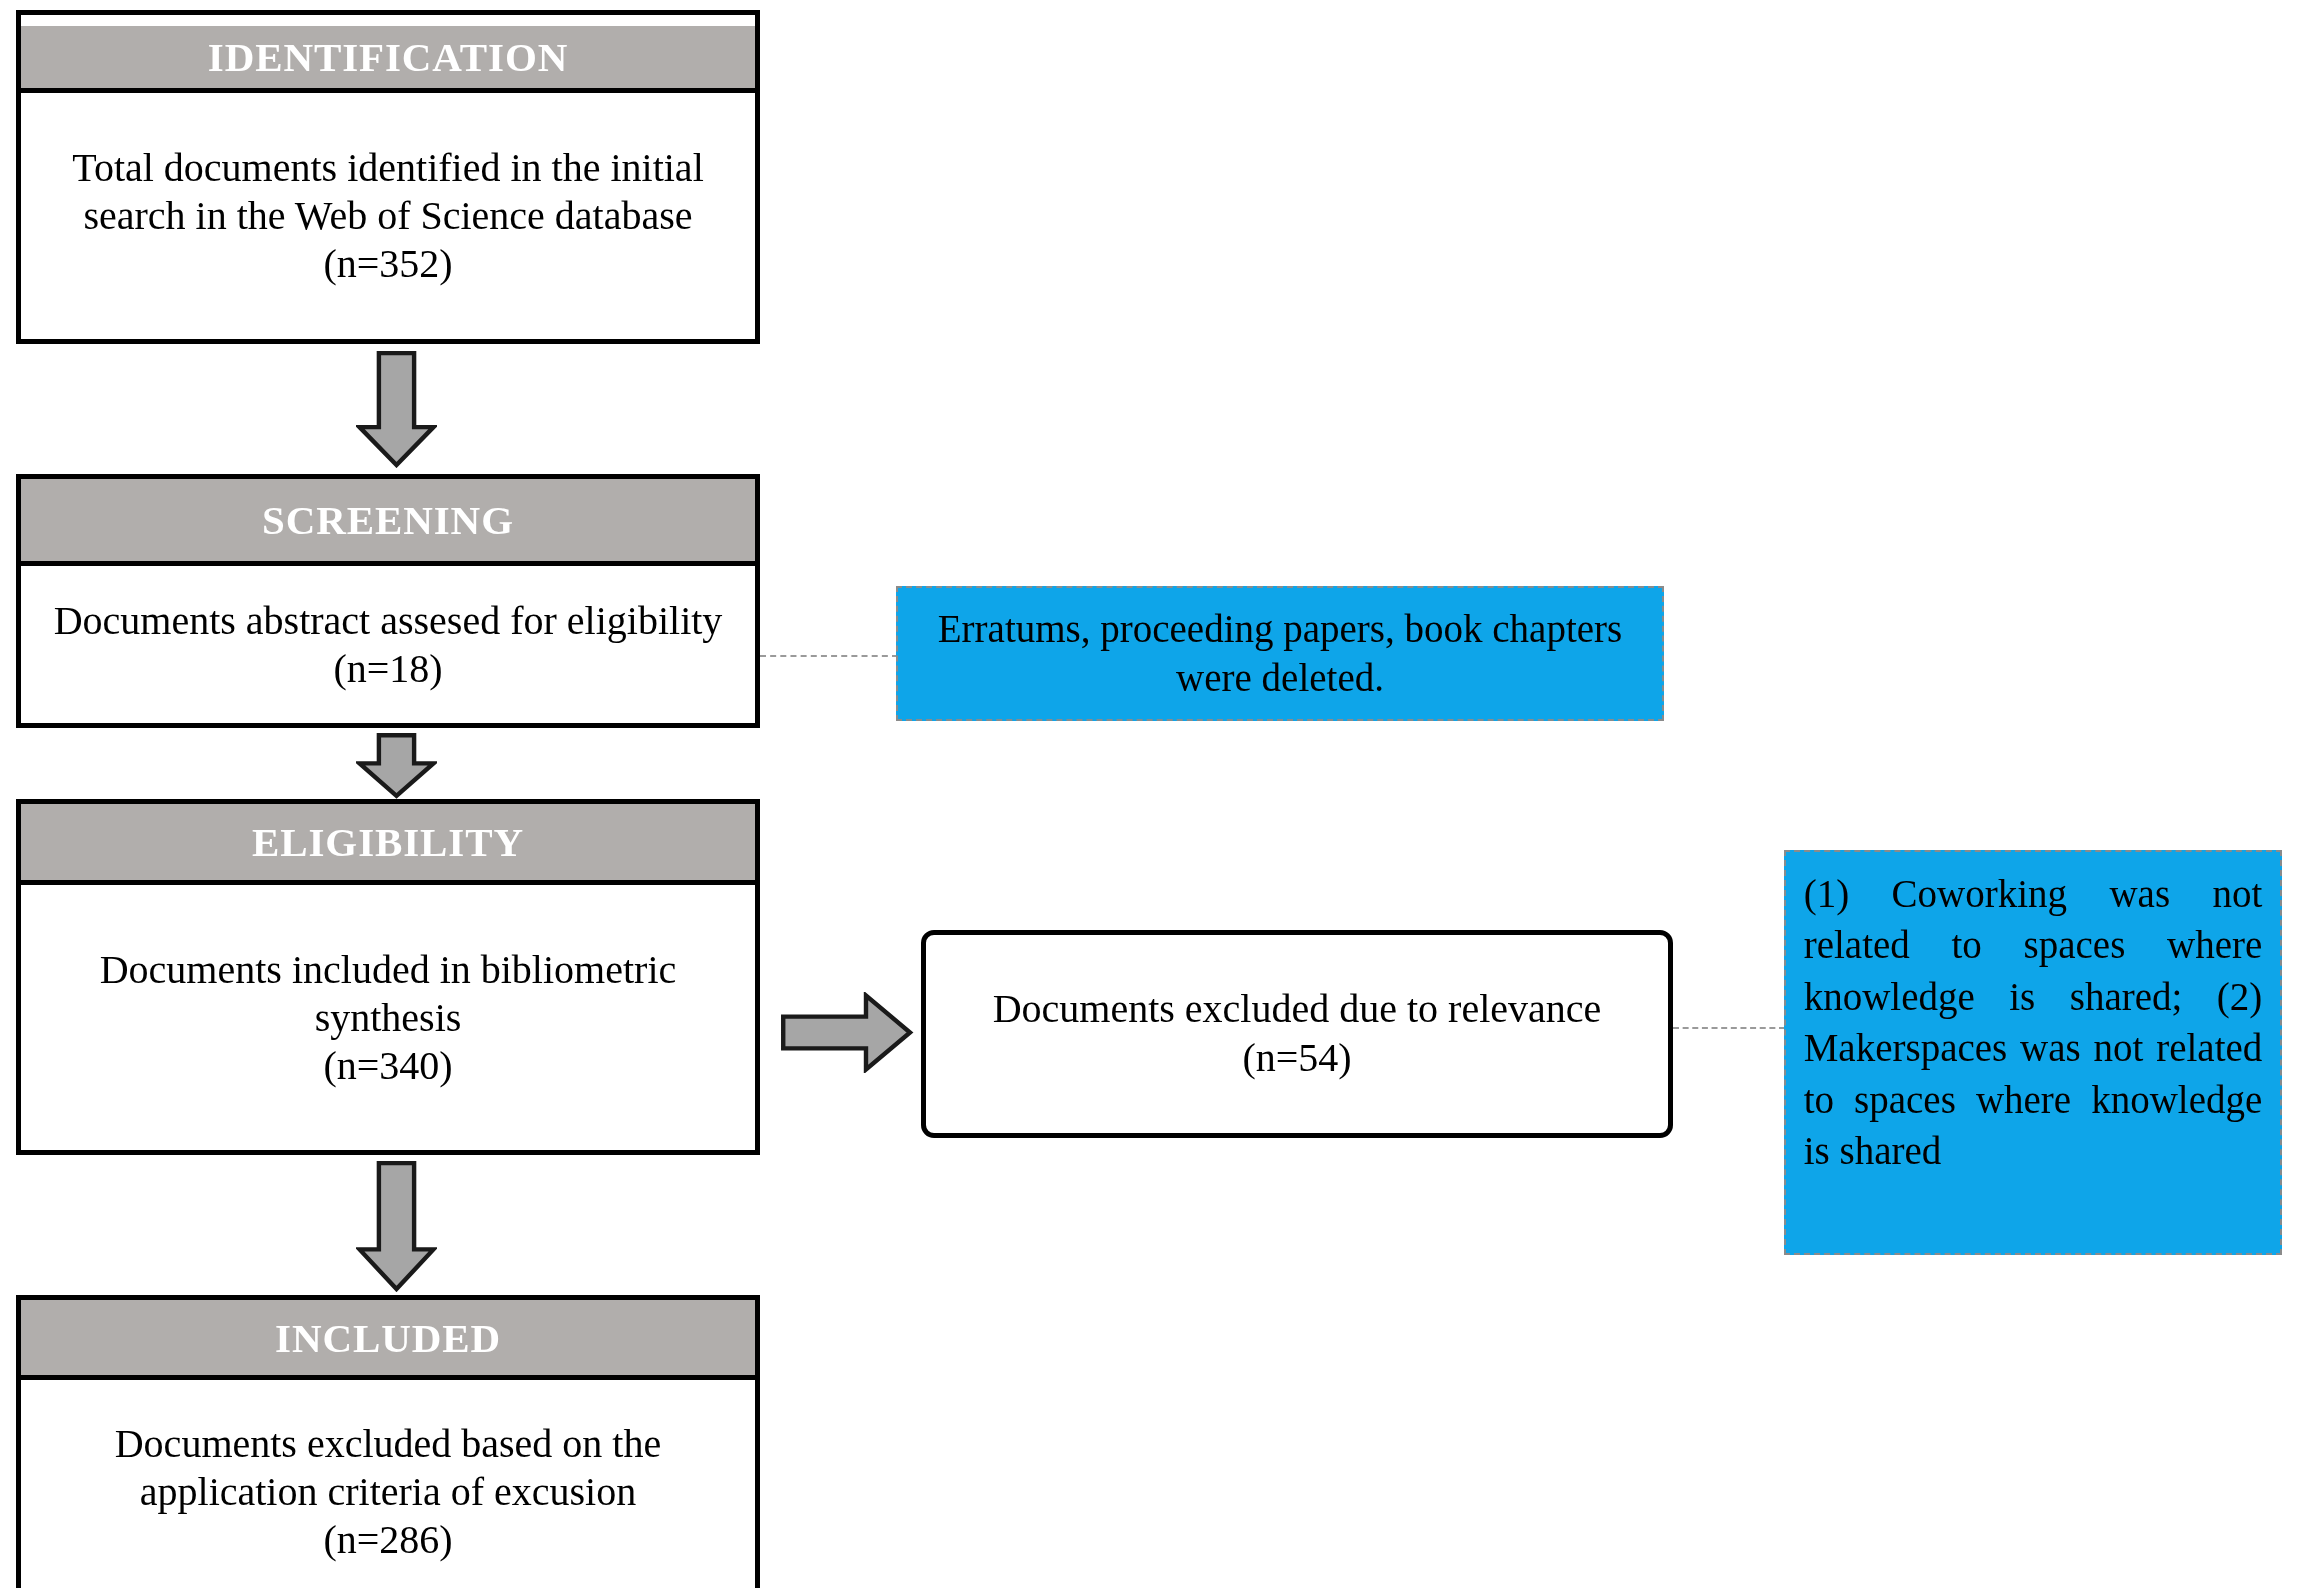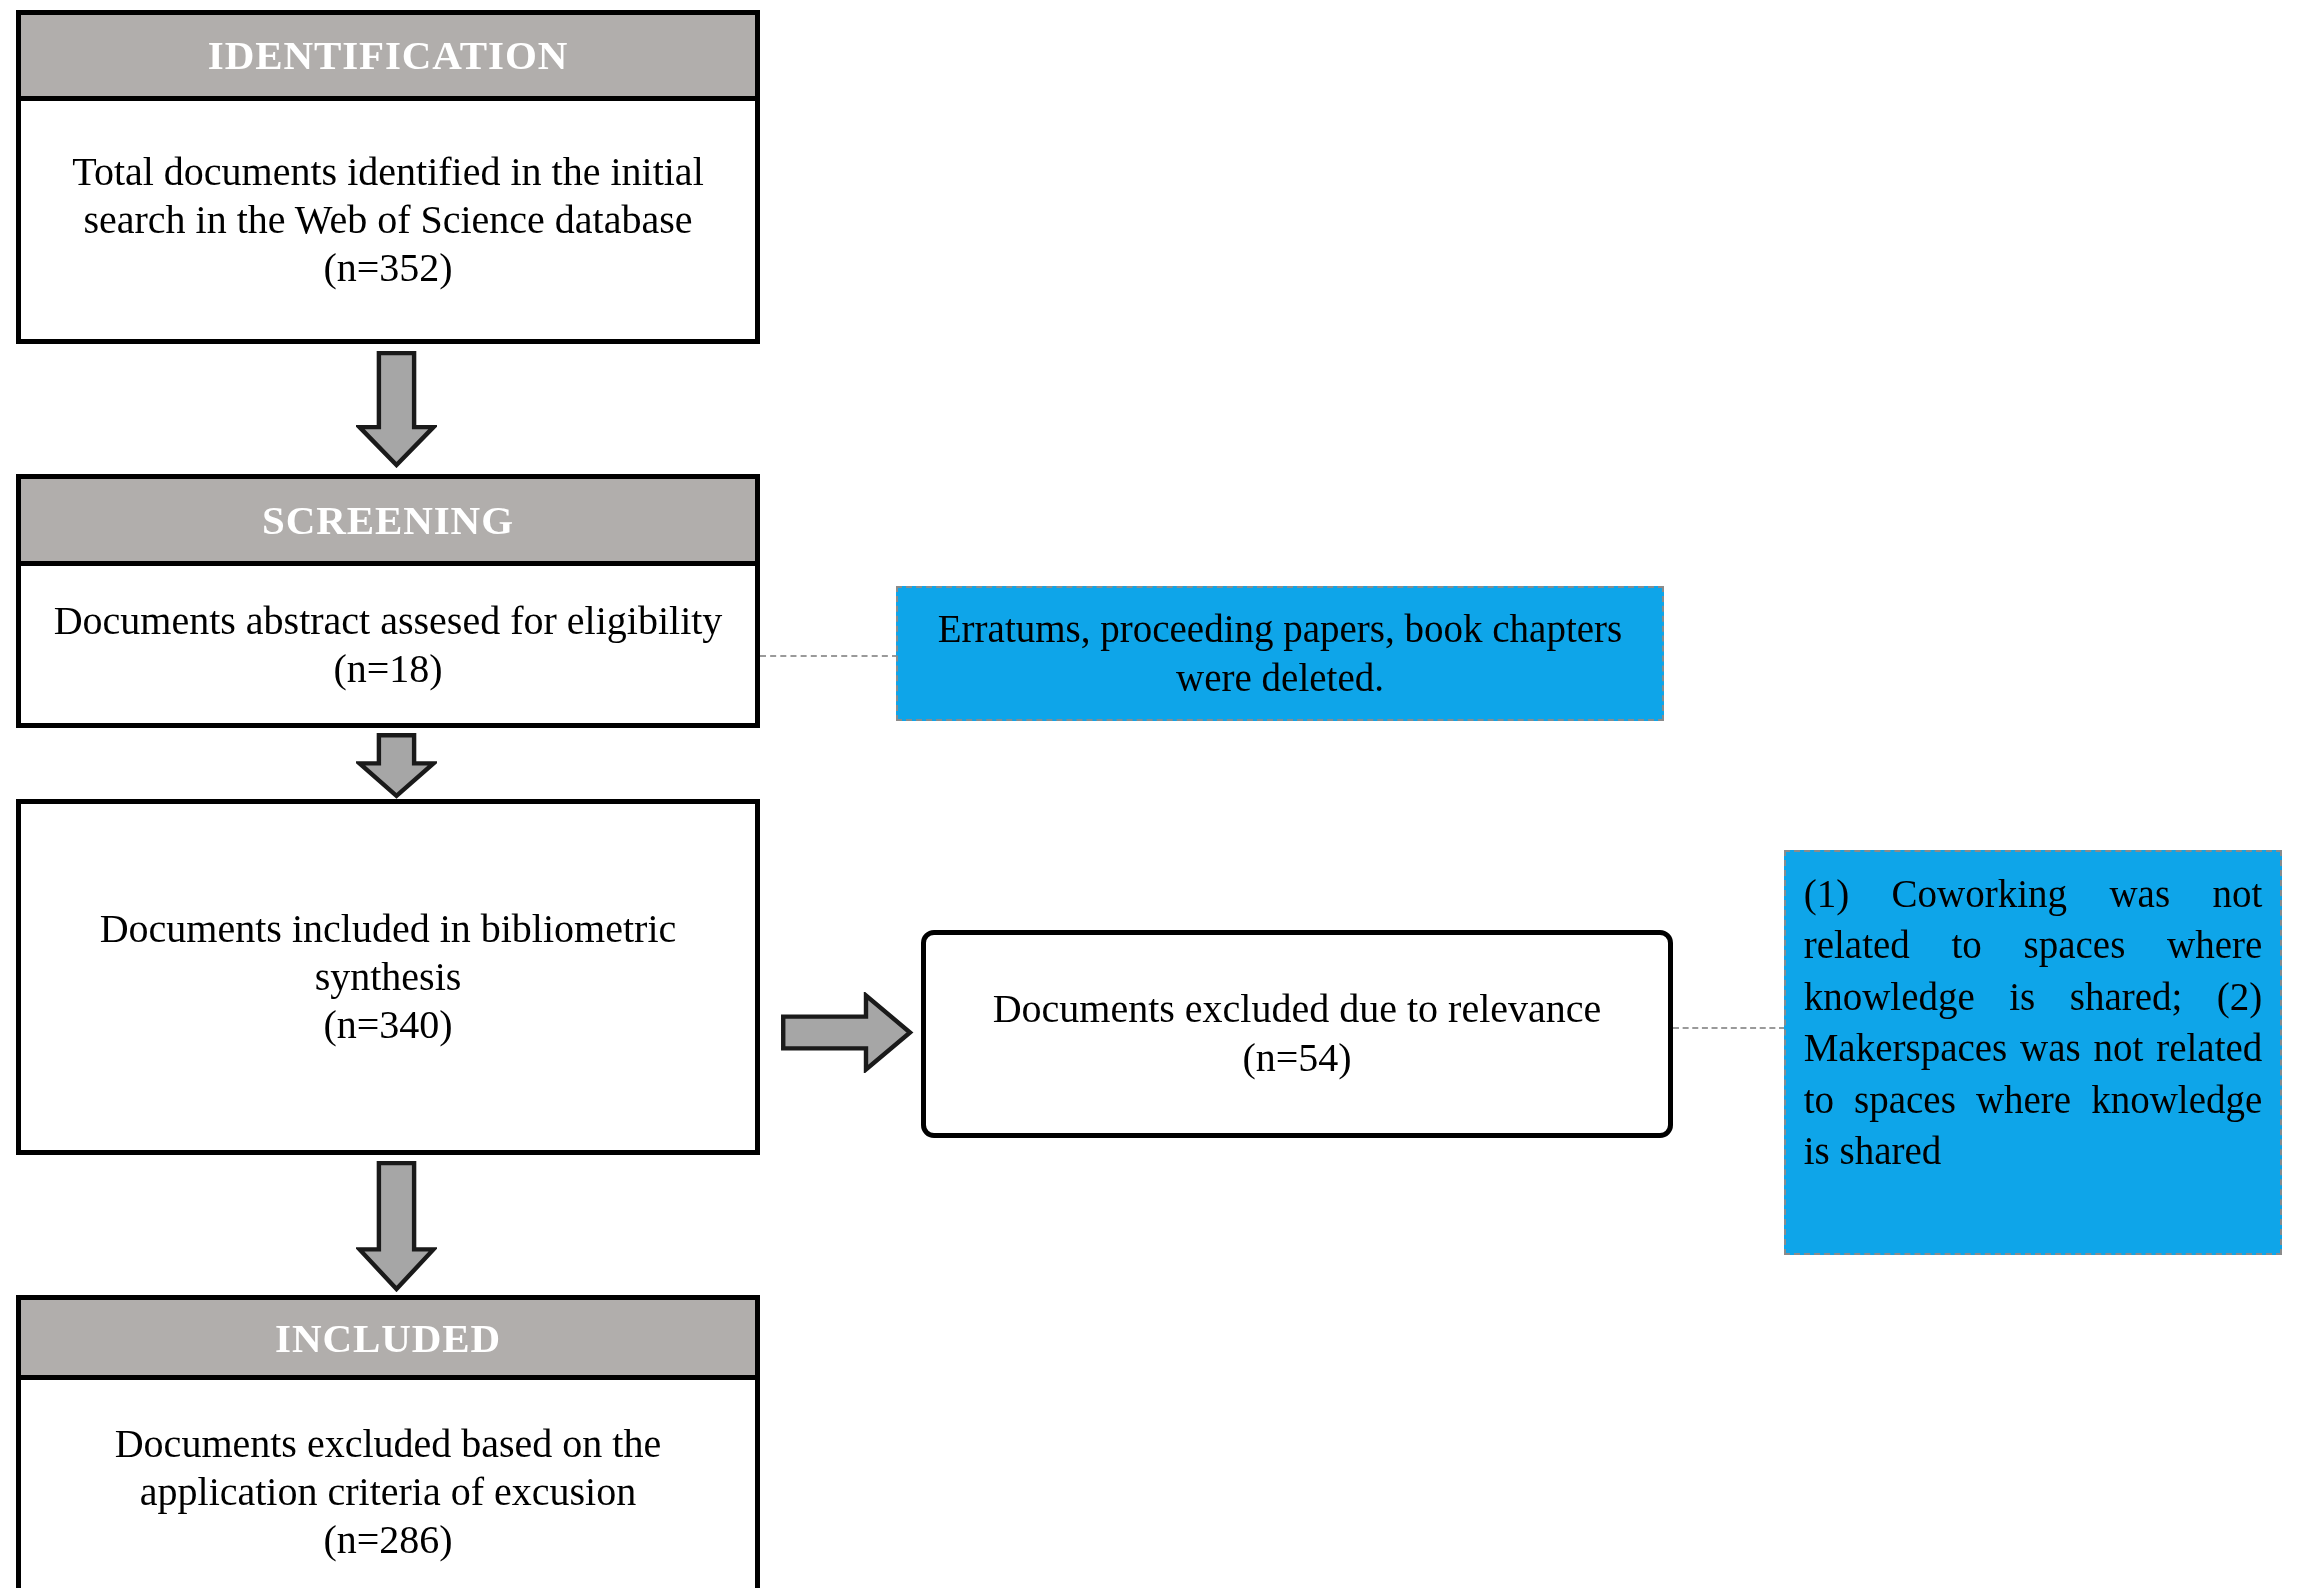--- a/index.html
+++ b/index.html
@@ -116,21 +116,21 @@
   .arrow-svg {
     position: absolute;
   }
 </style>
 </head>
 <body>
 
 <div id="canvas">
 
   <div class="stage-box" style="left:16px; top:9.7px; width:744px; height:334px;">
-    <div class="stage-header" style="height:86px;">
+    <div class="stage-header" style="height:67px;margin-top:11px;">
       <span>IDENTIFICATION</span>
     </div>
     <div class="stage-body">
       <p>Total documents identified in the initial search in the Web of Science database
 (n=352)</p>
     </div>
   </div>
 
   <svg class="arrow-svg" style="left:356px; top:351px; width:81px; height:117px;" viewBox="0 0 92 132">
     <polygon points="26,2 66,2 66,86 88,86 46,129 4,86 26,86" fill="#a6a6a6" stroke="#1a1a1a" stroke-width="5" stroke-linejoin="miter"></polygon>
@@ -150,20 +150,23 @@
 
   <div class="note-box" style="left:896px; top:586px; width:768px; height:135px;">
     <p>Erratums, proceeding papers, book chapters were deleted.</p>
   </div>
 
   <svg class="arrow-svg" style="left:356px; top:733px; width:81px; height:66px;" viewBox="0 0 92 74">
     <polygon points="26,2 66,2 66,34 88,34 46,71 4,34 26,34" fill="#a6a6a6" stroke="#1a1a1a" stroke-width="5" stroke-linejoin="miter"></polygon>
   </svg>
 
   <div class="stage-box" style="left:16px; top:799px; width:744px; height:356px;">
+    <div class="stage-header" style="height:81px;">
+      <span>ELIGIBILITY</span>
+    </div>
     <div class="stage-body">
       <p>Documents included in bibliometric synthesis
 (n=340)</p>
     </div>
   </div>
 
   <svg class="arrow-svg" style="left:781px; top:992px; width:133px; height:81px;" viewBox="0 0 150 92">
     <polygon points="2,28 96,28 96,4 146,46 96,88 96,64 2,64" fill="#a6a6a6" stroke="#1a1a1a" stroke-width="5" stroke-linejoin="miter"></polygon>
   </svg>
 

